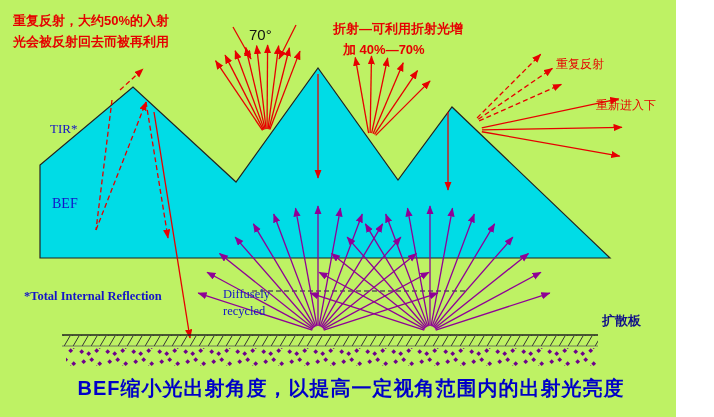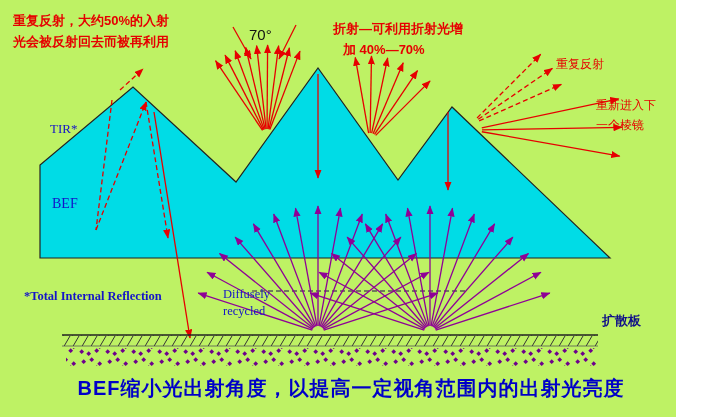--- a/index.html
+++ b/index.html
@@ -130,21 +130,20 @@
 
   <div class="txt" id="refract-note">
     <span>折射—可利用折射光增</span>
     <span>加 40%—70%</span>
   </div>
 
   <div class="txt" id="low-loss">重复反射</div>
 
   <div class="txt" id="reenter">
     <span>重新进入下</span>
-    <span>一个棱镜</span>
   </div>
 
   <div class="txt" id="tir-label">TIR*</div>
   <div class="txt" id="bef-label">BEF</div>
   <div class="txt" id="tir-full">*Total Internal Reflection</div>
 
   <div class="txt" id="diffusely">
     <span>Diffusely</span>
     <span>recycled</span>
   </div>

